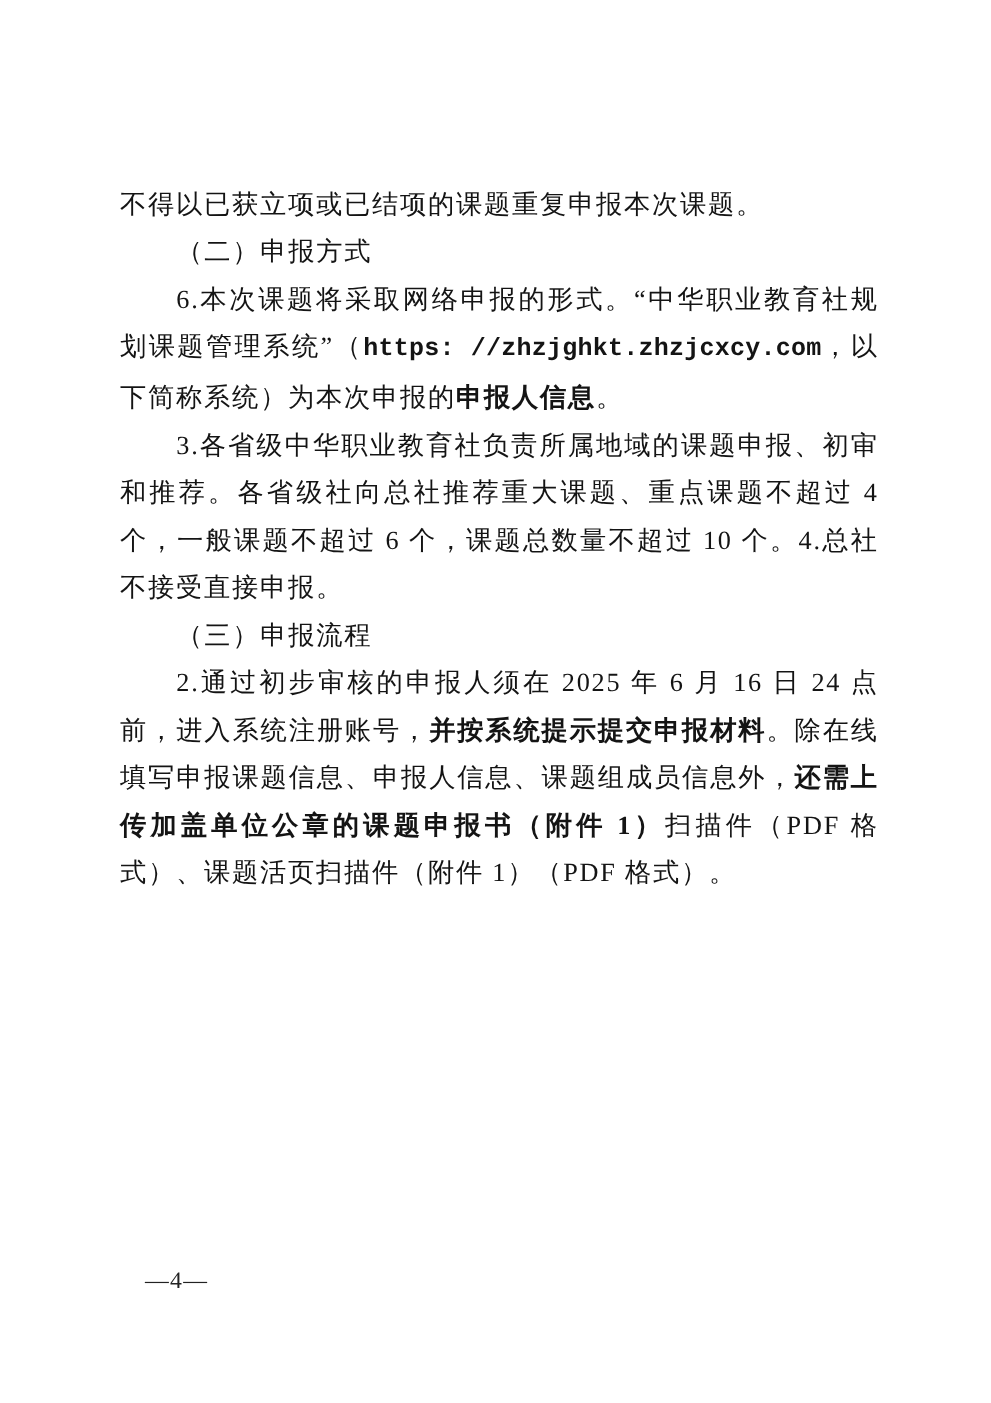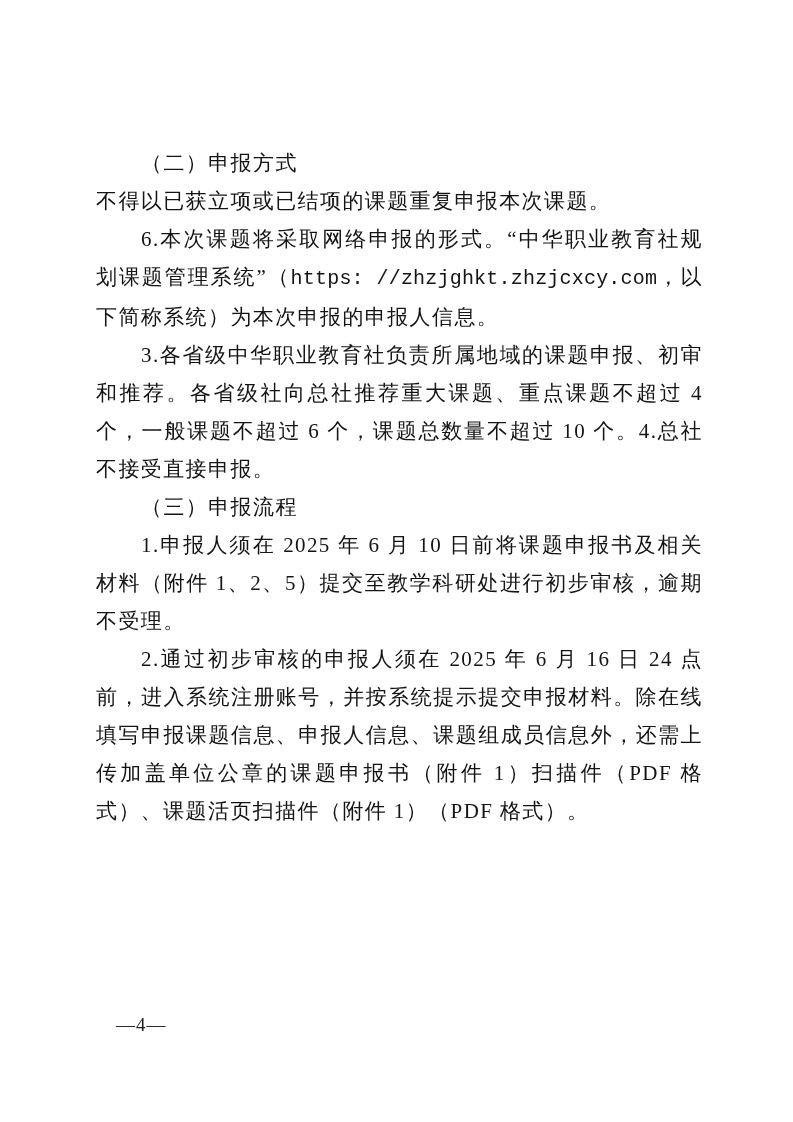--- a/index.html
+++ b/index.html
@@ -28,21 +28,21 @@
     line-height: 38px;
     letter-spacing: 1.4px;
     text-align: justify;
     text-justify: inter-character;
     word-break: break-all;
   }
   p.para.indent {
     text-indent: 45px;
   }
   .b {
-    font-weight: normal;
+    font-weight: bold;
     margin-top: 20px;
   }
   .m {
     font-family: "Liberation Mono", "DejaVu Sans Mono", monospace;
     letter-spacing: 0.2px;
     font-size: 20px;
   }
   .footer-pagenum {
     position: absolute;
     left: 116px;
@@ -50,22 +50,21 @@
     font-size: 19px;
     letter-spacing: 1px;
     color: #222222;
   }
 </style>
 </head>
 <body>
 
 <div class="page">
   <div class="doc-body" id="doc-body">
+      <p class="para"><span>不得以已获立项或已结项的课题重复申报本次课题。</span></p>
       <p class="para indent"><span>（二）申报方式</span></p>
-      <p class="para"><span>不得以已获立项或已结项的课题重复申报本次课题。</span></p>
       <p class="para indent"><span>6.本次课题将采取网络申报的形式。“中华职业教育社规划课题管理系统”（</span><span class="b m">https: //zhzjghkt.zhzjcxcy.com</span><span>，以下简称系统）为本次申报的</span><span class="b">申报人信息</span><span>。</span></p>
       <p class="para indent"><span>3.各省级中华职业教育社负责所属地域的课题申报、初审和推荐。各省级社向总社推荐重大课题、重点课题不超过 4 个，一般课题不超过 6 个，课题总数量不超过 10 个。4.总社不接受直接申报。</span></p>
       <p class="para indent"><span>（三）申报流程</span></p>
-      <p class="para indent"><span>1.申报人须在 2025 年 6 月 10 日前将课题申报书及相关材料（附件 1、2、5）提交至教学科研处进行</span><span class="b">初步审核，逾期不受理</span><span>。</span></p>
       <p class="para indent"><span>2.通过初步审核的申报人须在 2025 年 6 月 16 日 24 点前，进入系统注册账号，</span><span class="b">并按系统提示提交申报材料</span><span>。除在线填写申报课题信息、申报人信息、课题组成员信息外，</span><span class="b">还需上传加盖单位公章的课题申报书（附件 1）</span><span>扫描件（PDF 格式）、课题活页扫描件（附件 1）（PDF 格式）。</span></p>
     </div>
   <div class="footer-pagenum">—4—</div>
 </div>
 
 </body></html>

